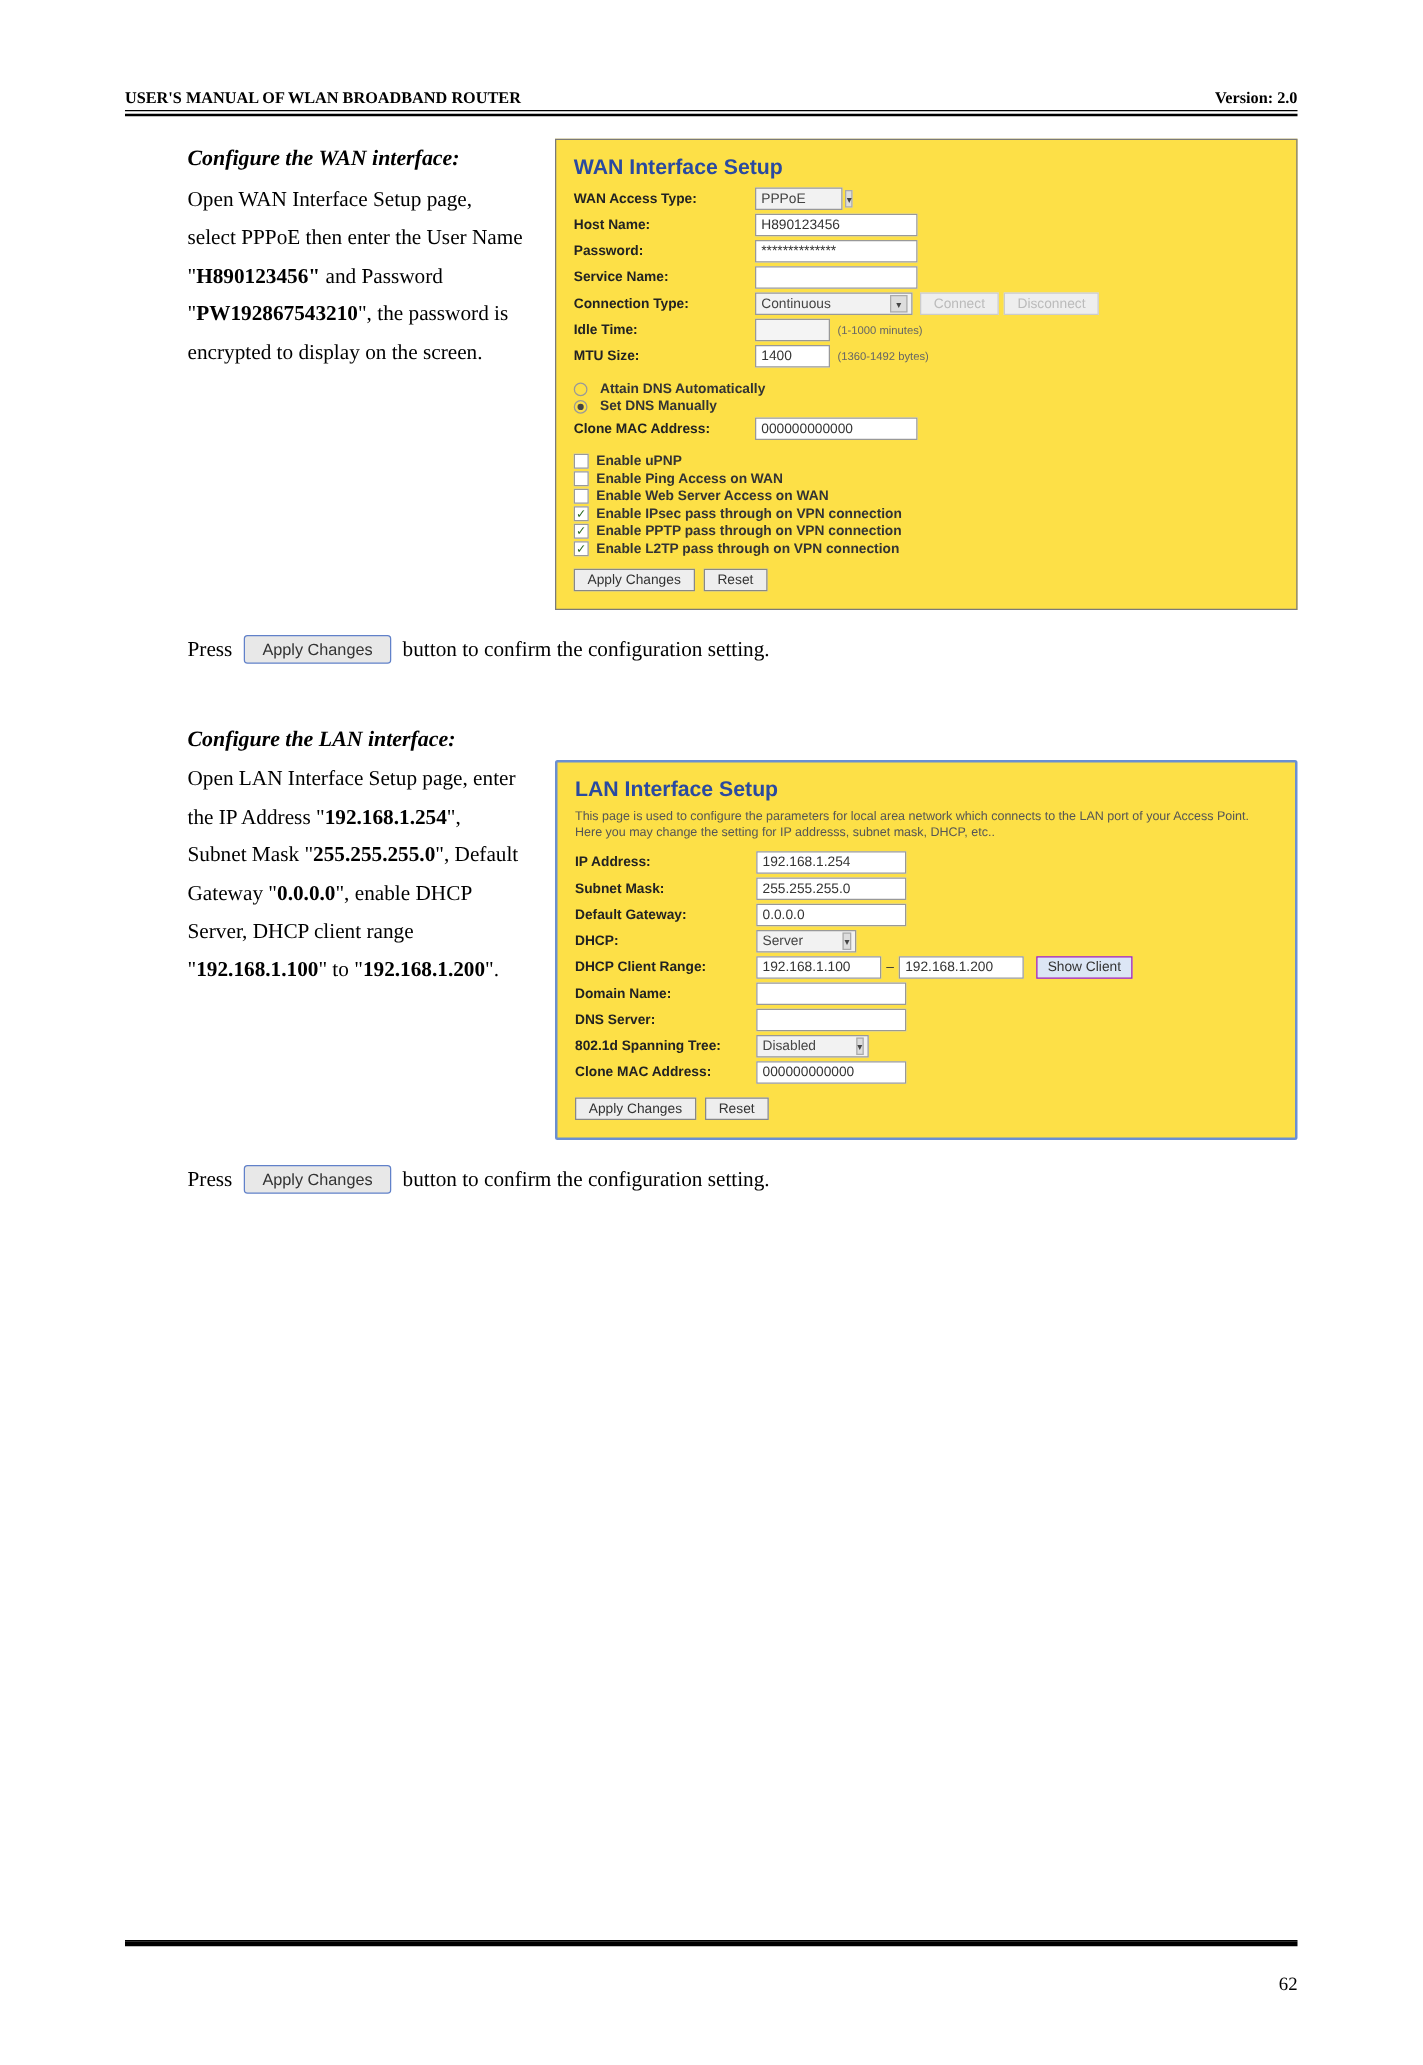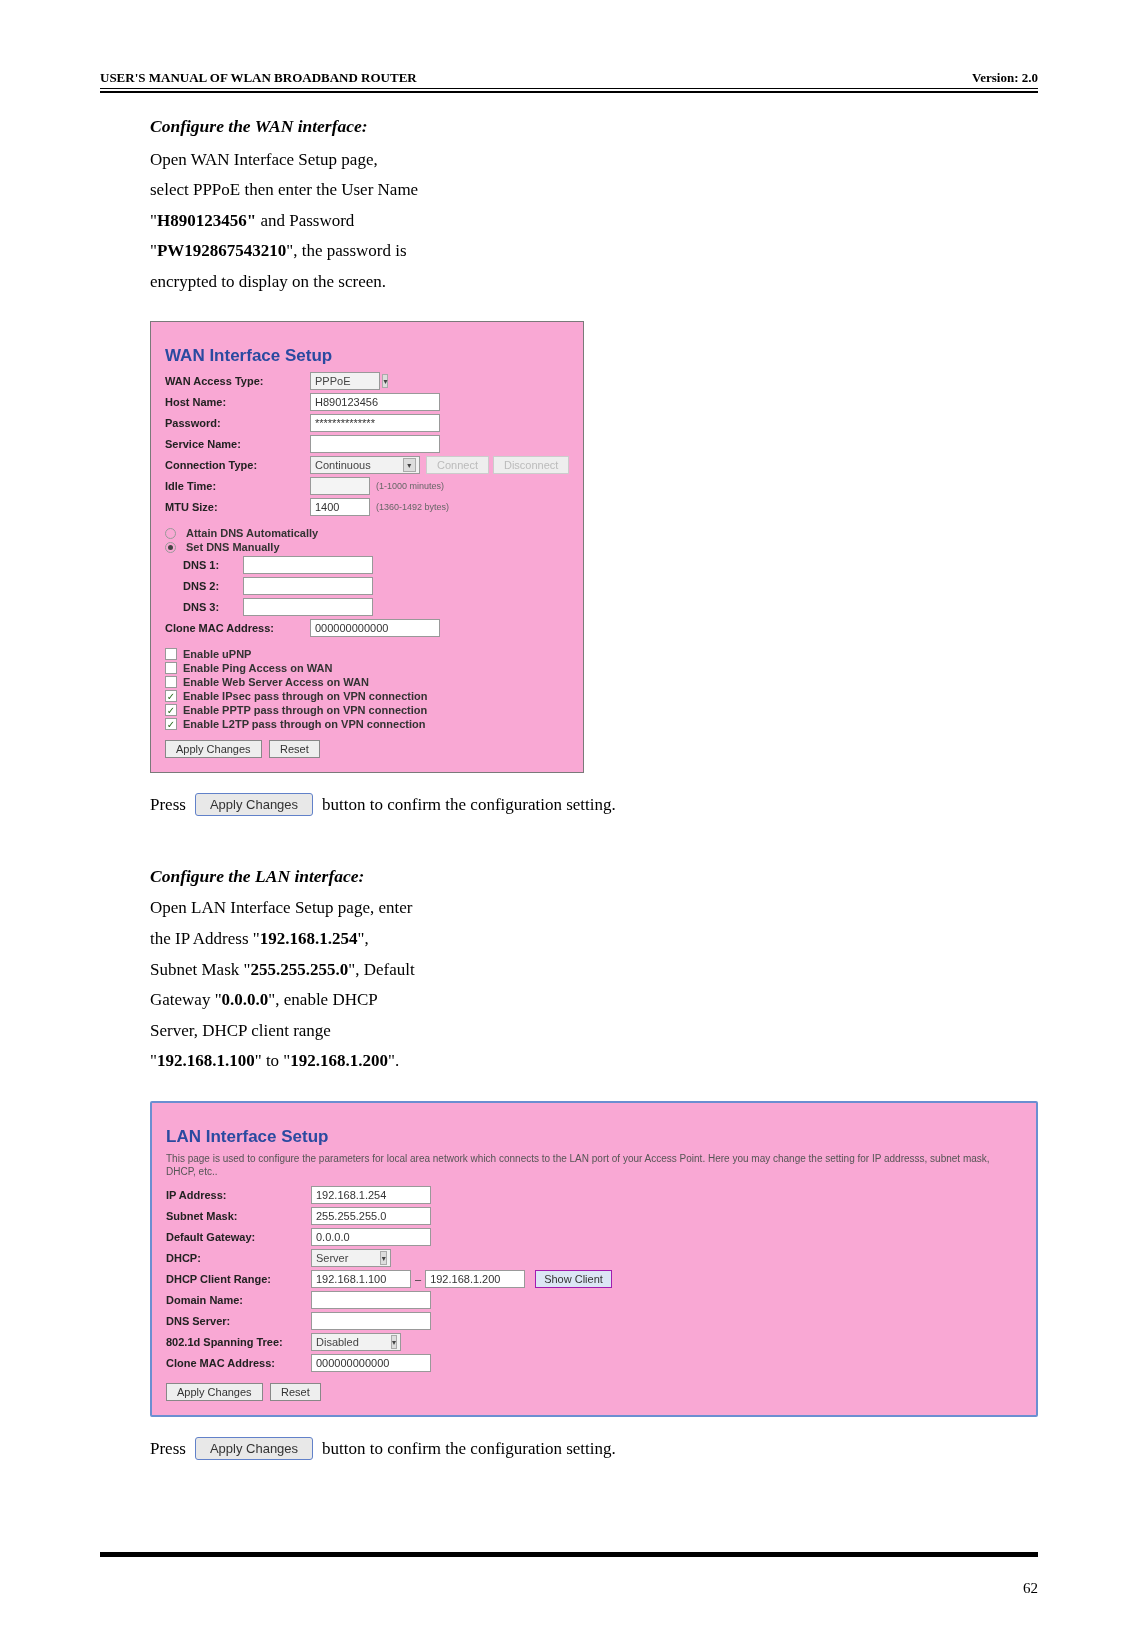--- a/index.html
+++ b/index.html
@@ -35,40 +35,39 @@
       height: 5px;
       position: absolute;
       left: 100px; right: 100px;
       bottom: 95px;
     }
     .section {
       display: flex;
       gap: 24px;
       margin-bottom: 20px;
       align-items: flex-start;
-      flex-direction: column;
     }
     .left-col {
       width: 270px;
       font-size: 17px;
       line-height: 1.8;
     }
     .subheading {
       font-style: italic;
       font-weight: bold;
       font-size: 17.5px;
       margin-bottom: 2px;
     }
     .right-col {
       flex: 1;
     }
     .panel {
       border: 1px solid #7a7a7a;
-      background: #f9a8d4;
-      padding: 24px 14px 14px 14px;
+      background: #fde047;
+      padding: 12px 14px 14px 14px;
       font-family: Arial, sans-serif;
       font-size: 12px;
       color: #333;
     }
     .panel-title {
       font-weight: bold;
       color: #2a4aa0;
       font-size: 17px;
       margin-bottom: 6px;
     }
@@ -235,21 +234,21 @@
         <input class="text-input" style="width: 130px;" value="**************">
       </div>
 
       <div class="form-row">
         <div class="form-label">Service Name:</div>
         <input class="text-input" style="width: 130px;">
       </div>
 
       <div class="form-row">
         <div class="form-label">Connection Type:</div>
-        <div class="select-like" style="width:110px">
+        <div class="select-like" style="width:126px">
           <span>Continuous</span>
           <span class="select-caret">▾</span>
         </div>
         <span class="btn-flat disabled" style="margin:0 0 0 6px">Connect</span>
         <span class="btn-flat disabled" style="margin:0 0 0 4px">Disconnect</span>
       </div>
 
       <div class="form-row">
         <div class="form-label">Idle Time:</div>
         <input class="text-input ro" style="width: 60px;" value="">
@@ -265,34 +264,20 @@
       <div class="sep"></div>
       <div class="chk-row">
         <span class="radio"></span>
         <b>Attain DNS Automatically</b>
       </div>
       <div class="chk-row">
         <span class="radio checked"></span>
         <b>Set DNS Manually</b>
       </div>
 
-      <div class="indented">
-        <div class="form-row">
-          <div class="form-label" style="width:60px">DNS 1:</div>
-          <input class="text-input" style="width: 130px;">
-        </div>
-        <div class="form-row">
-          <div class="form-label" style="width:60px">DNS 2:</div>
-          <input class="text-input" style="width: 130px;">
-        </div>
-        <div class="form-row">
-          <div class="form-label" style="width:60px">DNS 3:</div>
-          <input class="text-input" style="width: 130px;">
-        </div>
-      </div>
 
       <div class="form-row">
         <div class="form-label">Clone MAC Address:</div>
         <input class="text-input" style="width: 130px;" value="000000000000">
       </div>
 
       <div class="sep"></div>
       <div class="chk-row">
             <span class="chk"></span>
             <b>Enable uPNP</b>

